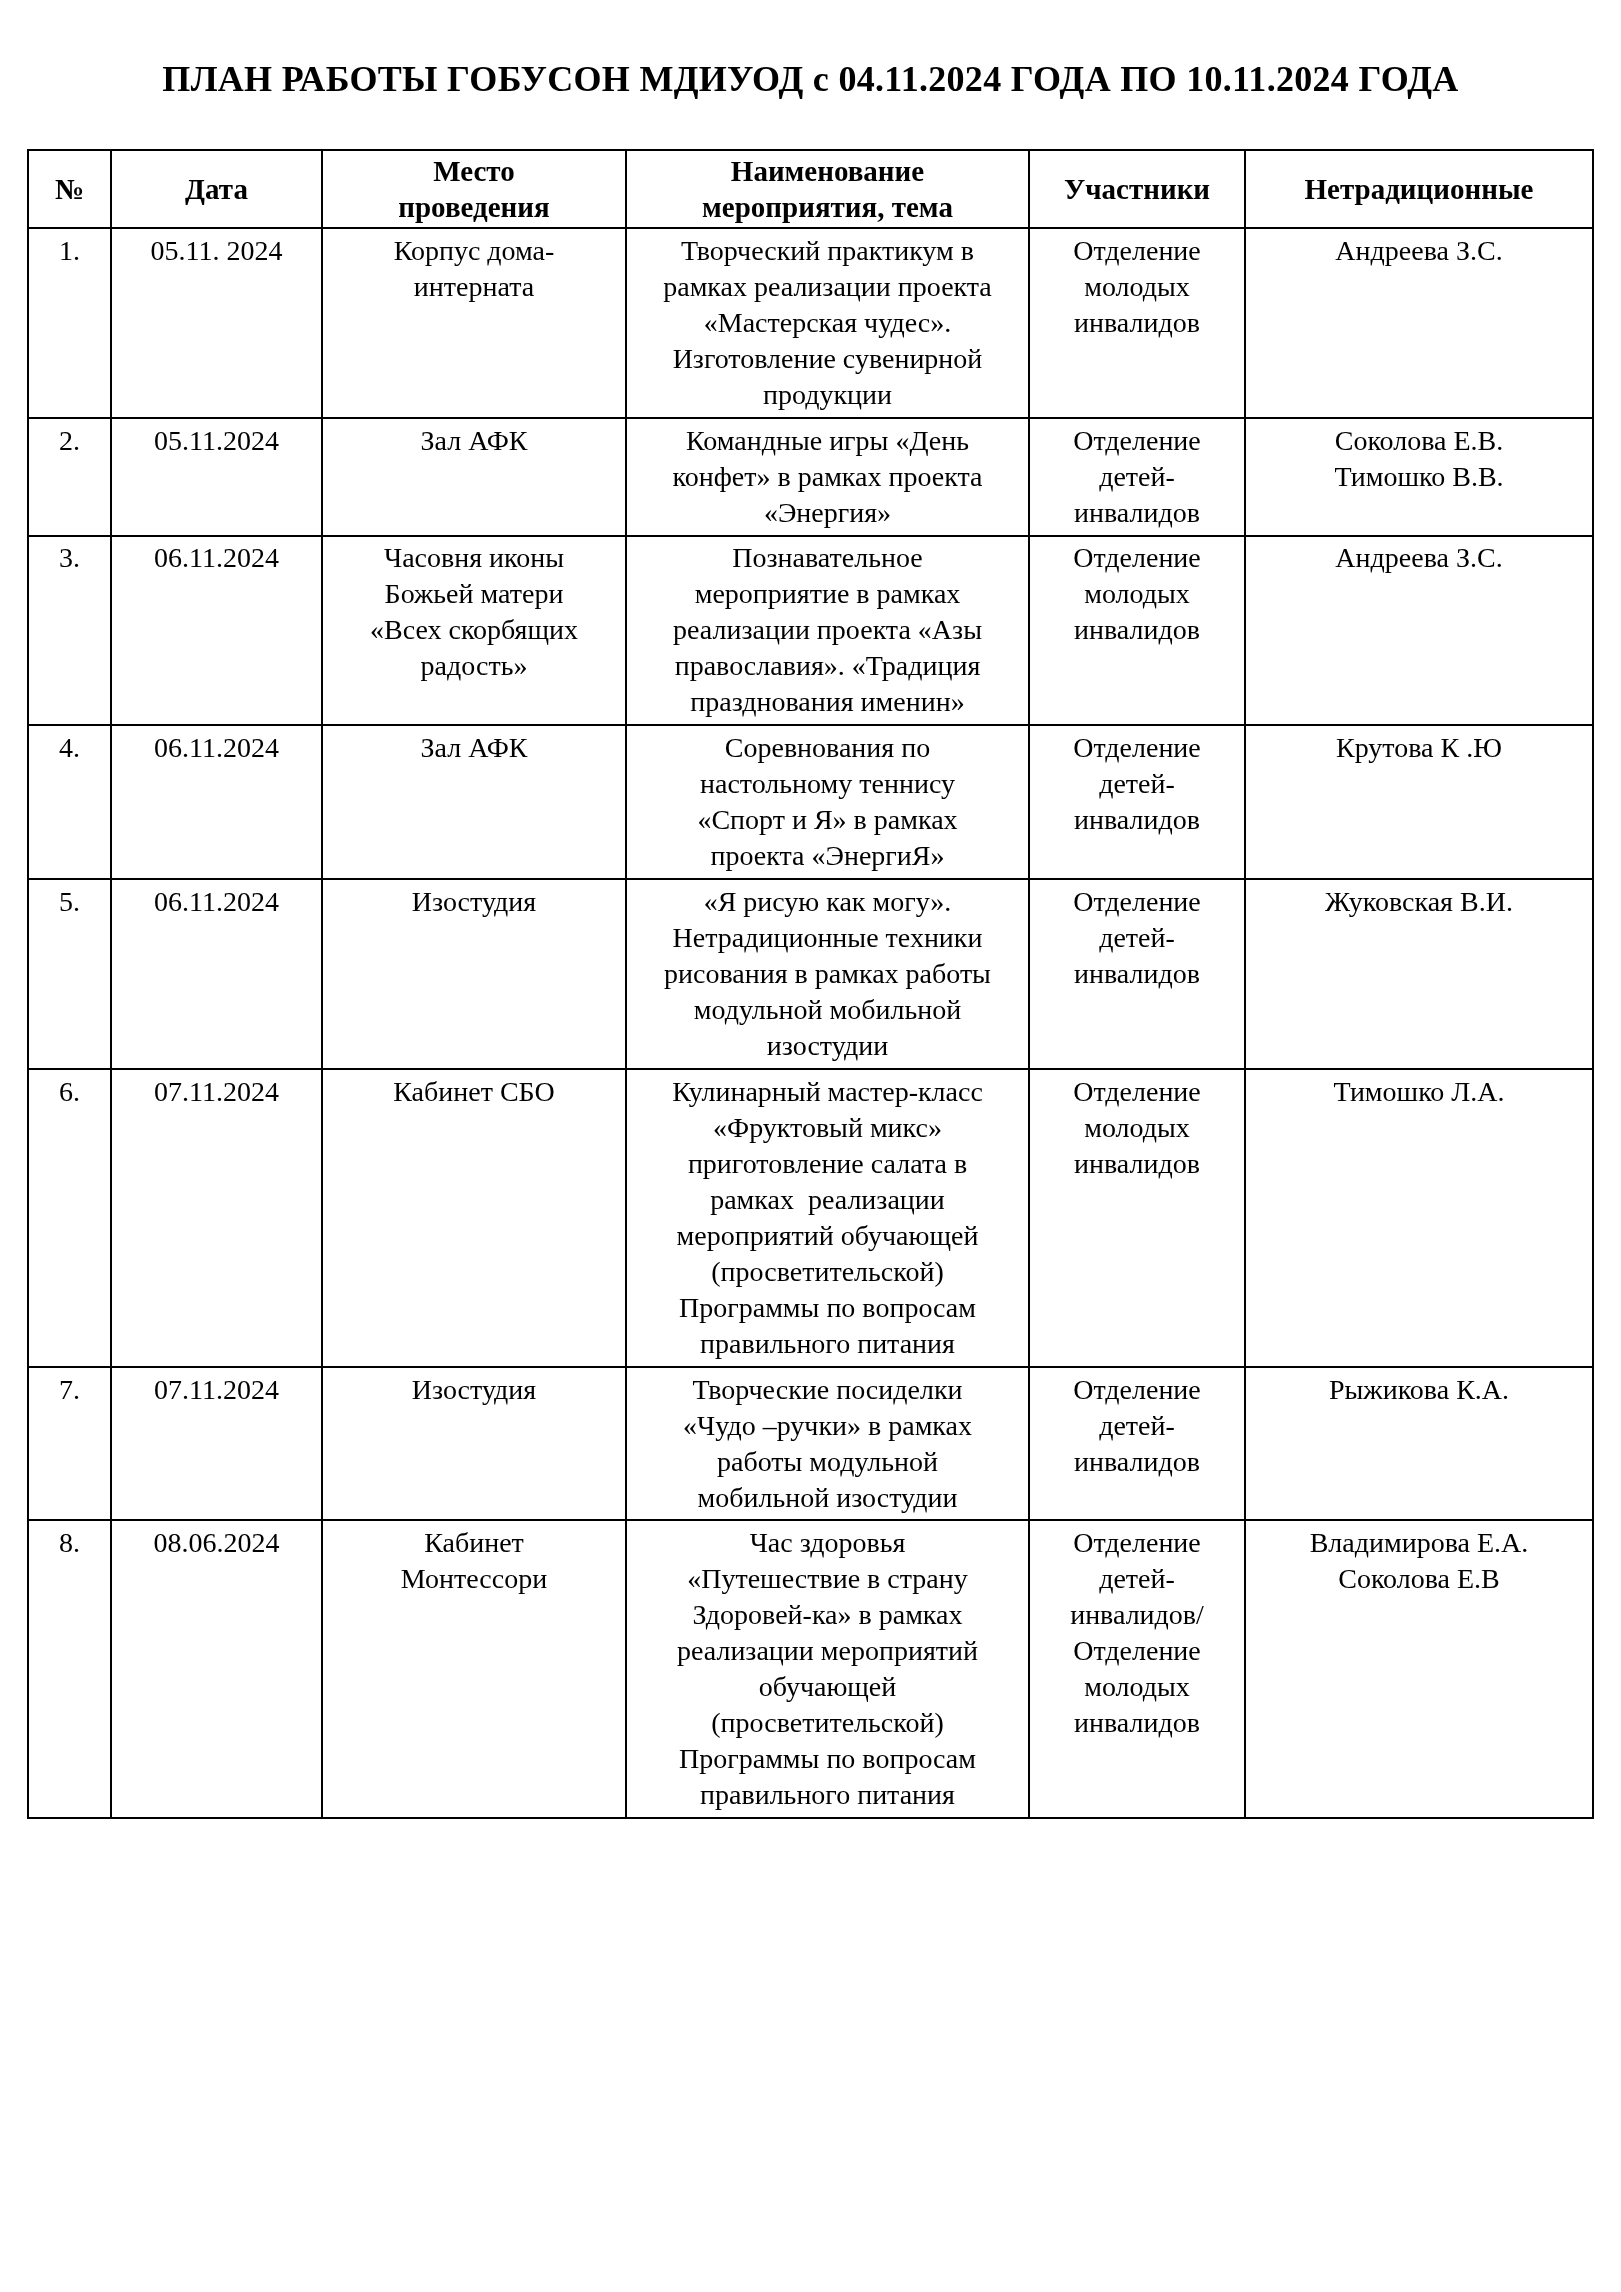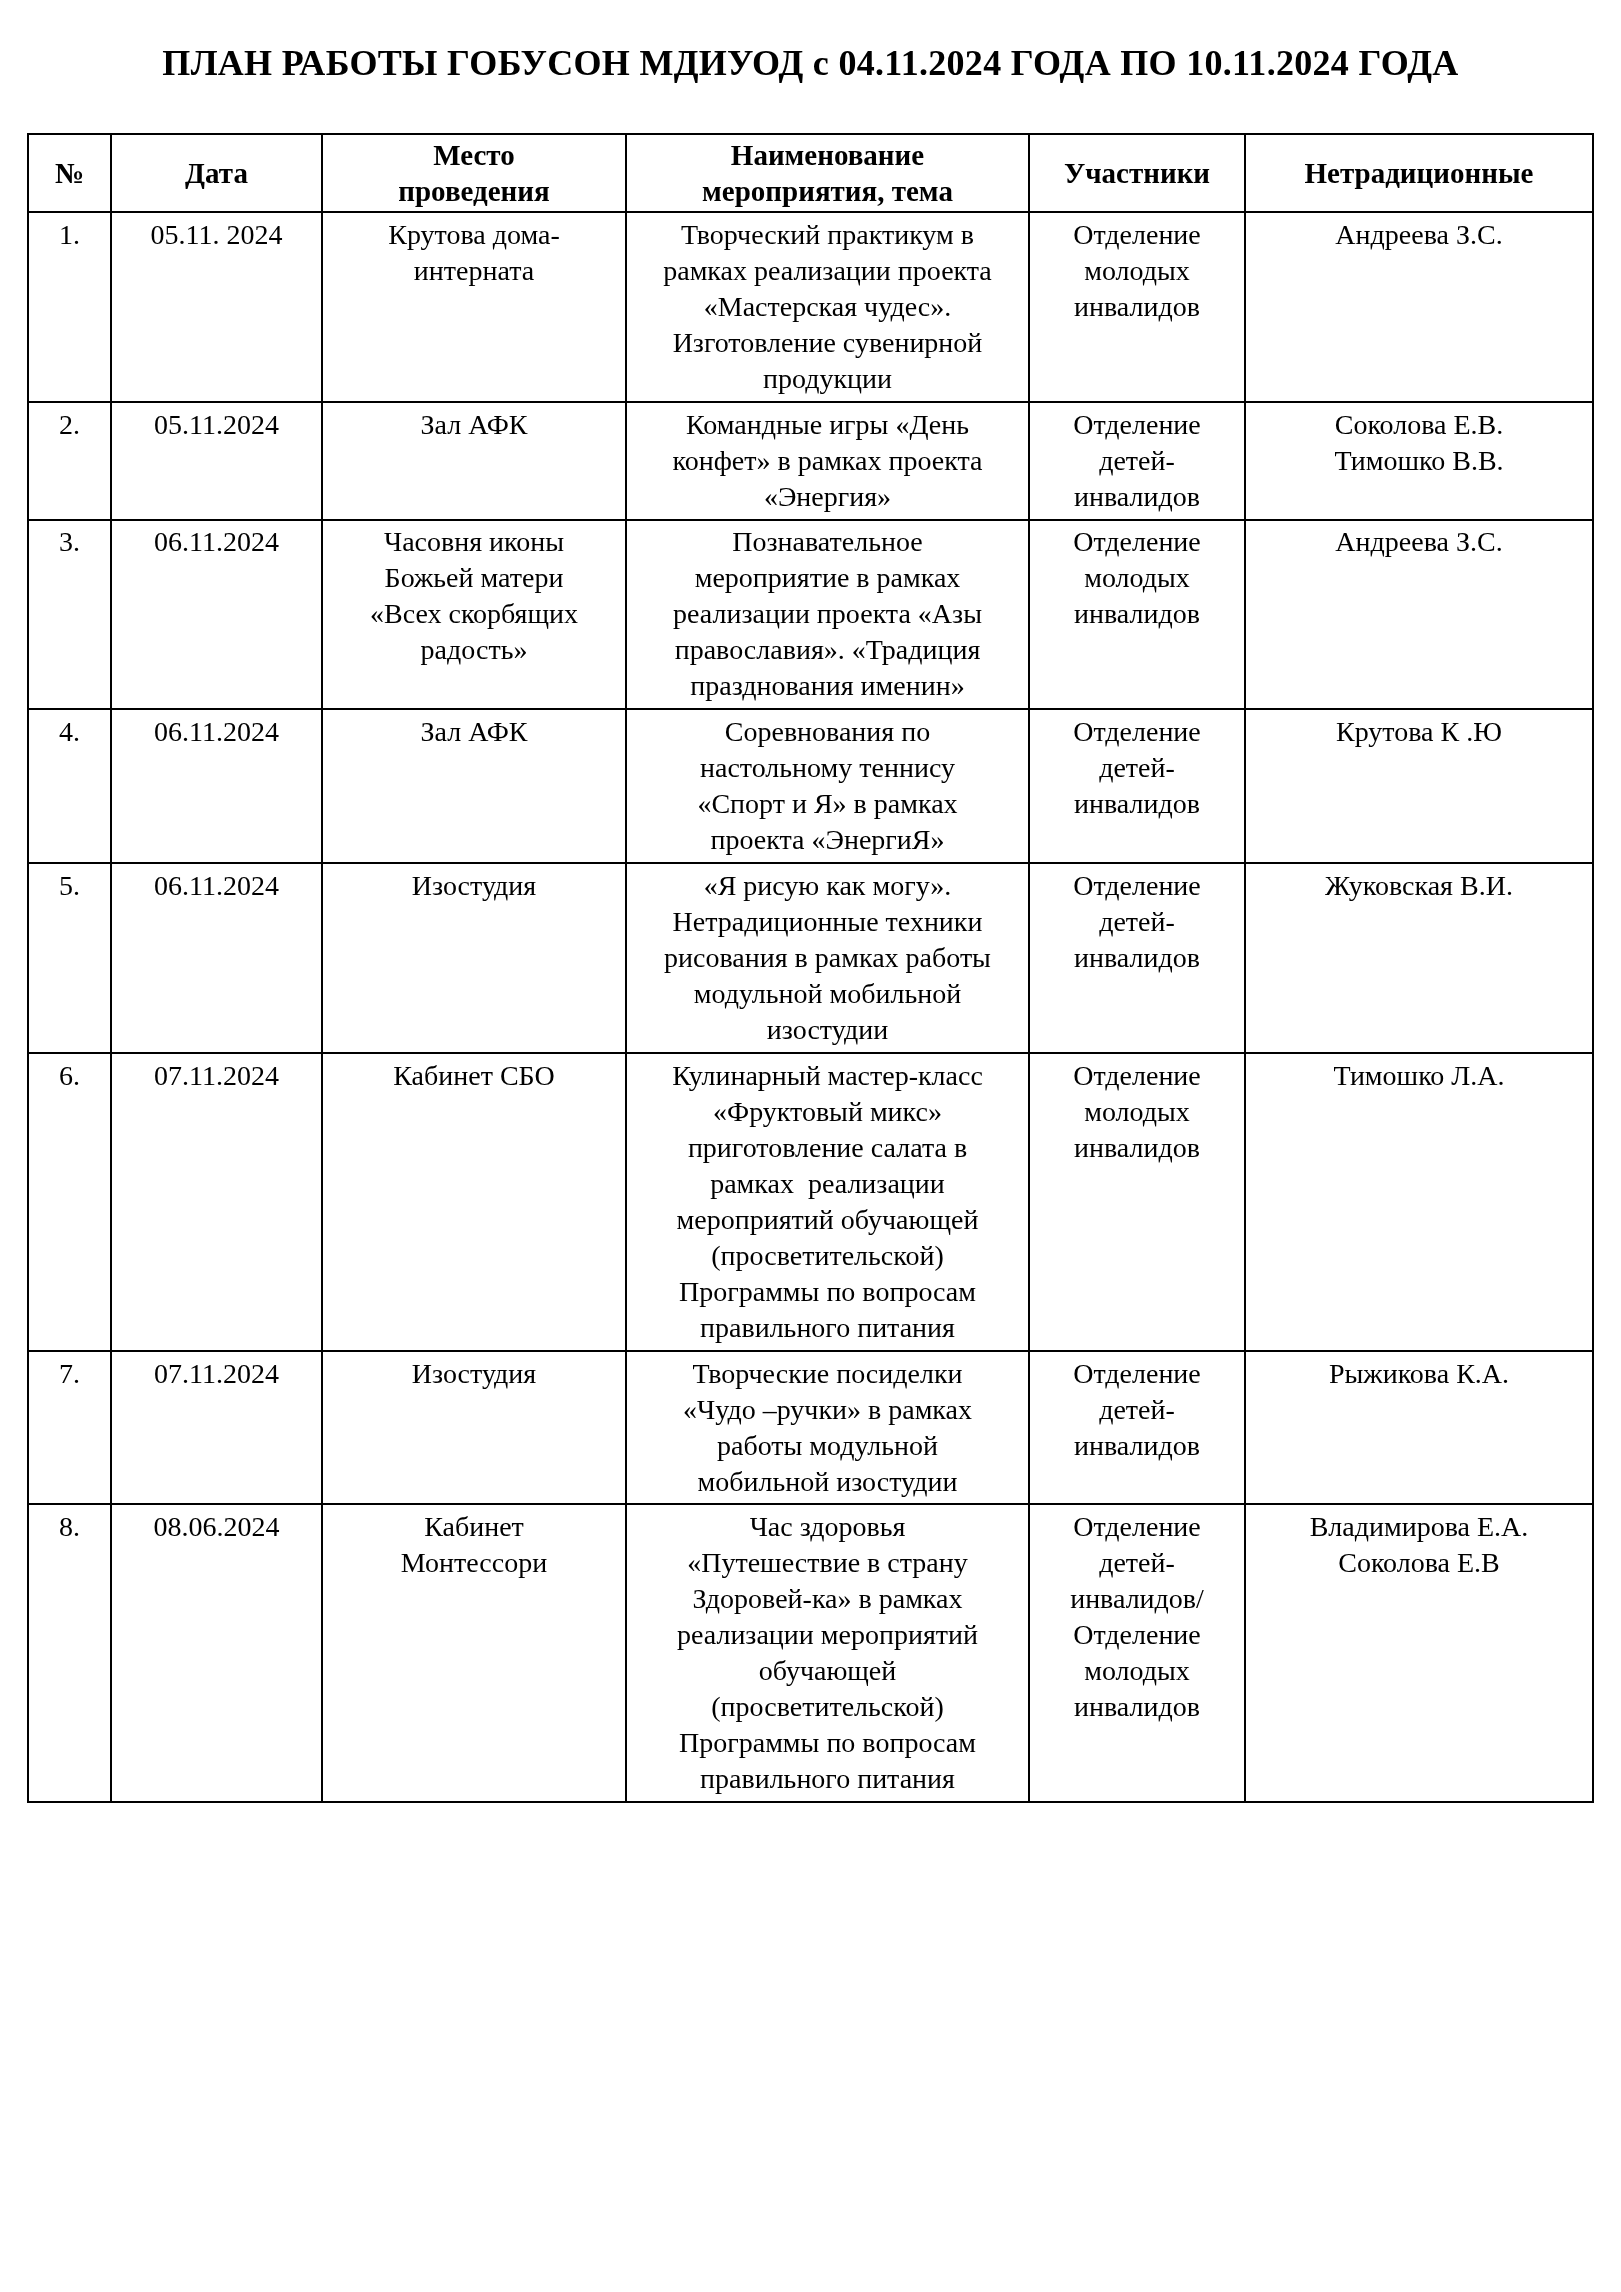--- a/index.html
+++ b/index.html
@@ -12,21 +12,21 @@
     height: 2293px;
     font-family: "Liberation Serif", "DejaVu Serif", serif;
     color: #000000;
     overflow: hidden;
   }
   .page {
     width: 1621px;
     height: 1853px;
     background: #ffffff;
     box-sizing: border-box;
-    padding-top: 41px;
+    padding-top: 57px;
   }
   .doc-title {
     text-align: center;
     font-weight: bold;
     font-size: 36px;
     line-height: 45px;
     margin: 0 39px;
     letter-spacing: 0.3px;
     white-space: pre-wrap;
   }
@@ -90,21 +90,21 @@
         <th>Наименование
 мероприятия, тема</th>
         <th>Участники</th>
         <th>Нетрадиционные</th>
       </tr>
     </thead>
     <tbody>
       <tr>
         <td>1.</td>
         <td>05.11. 2024</td>
-        <td>Крутова дома-
+        <td>Корпус дома-
 интерната</td>
         <td>Творческий практикум в
 рамках реализации проекта
 «Мастерская чудес».
 Изготовление сувенирной
 продукции</td>
         <td>Отделение
 молодых
 инвалидов</td>
         <td>Андреева З.С.</td>

